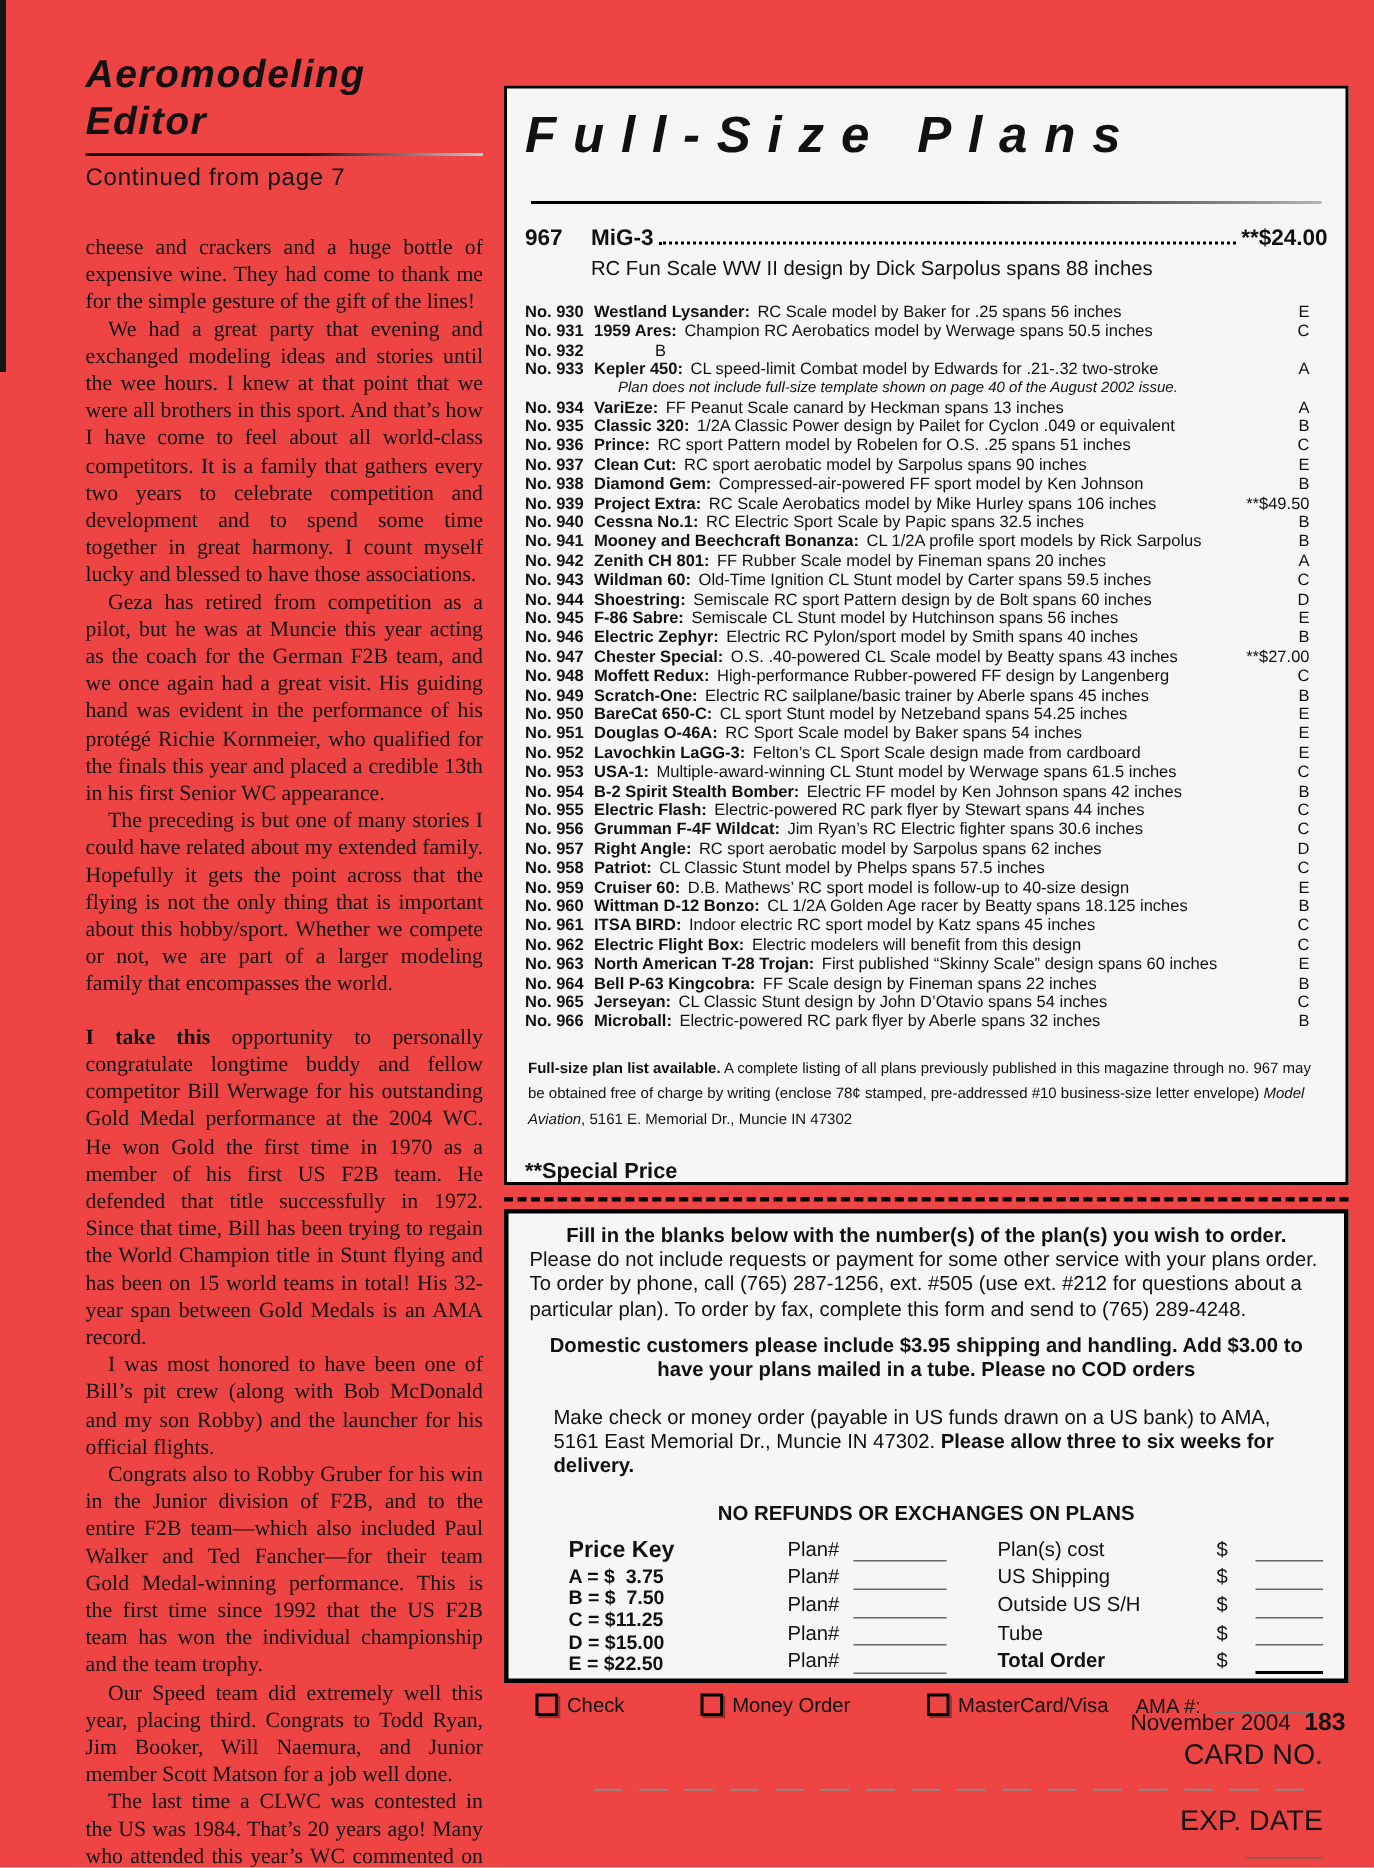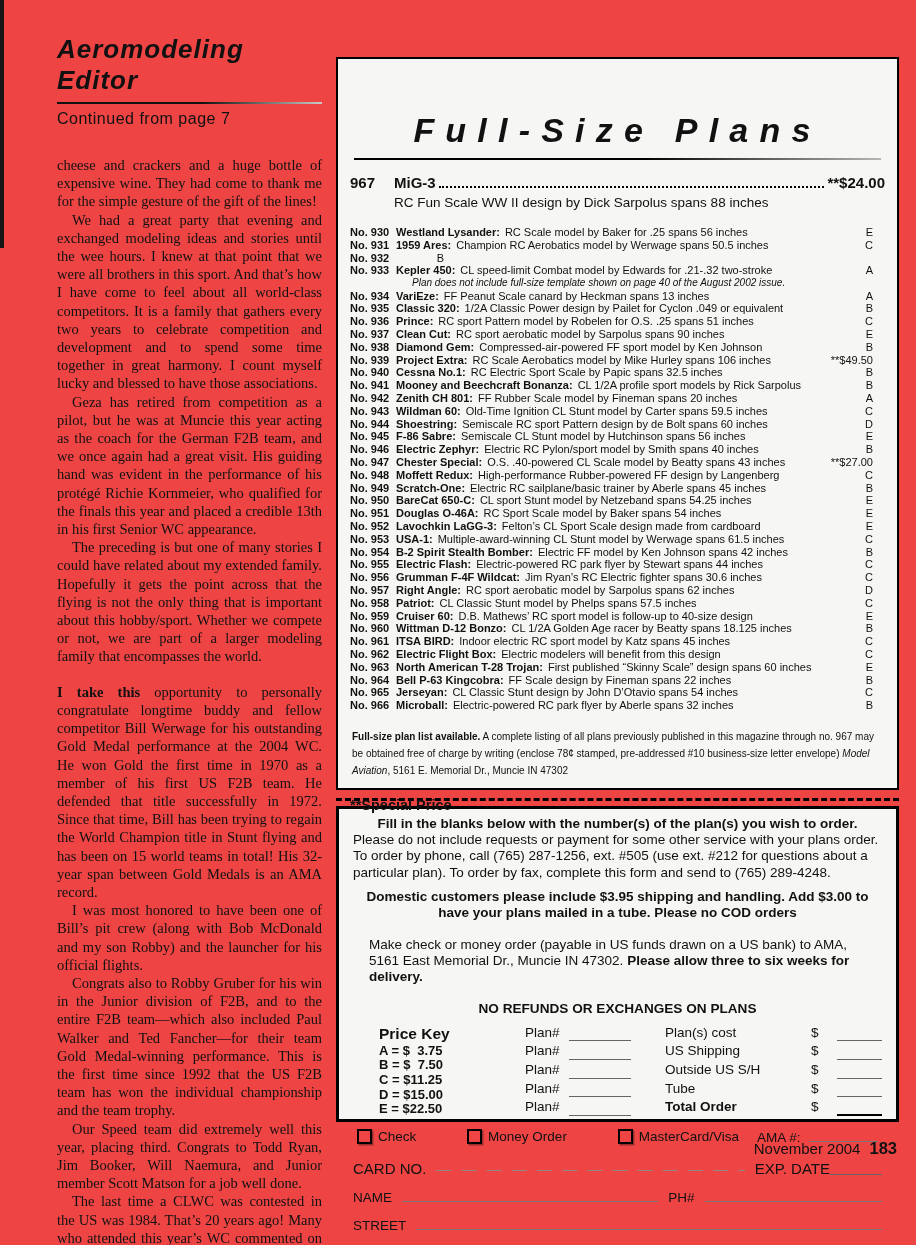--- a/index.html
+++ b/index.html
@@ -14,22 +14,22 @@
   .continued{font-size:16px;letter-spacing:.5px;}
   .article{margin-top:28px;font-family:"Liberation Serif",serif;font-size:14.5px;line-height:18.2px;
            text-align:justify;}
   .article p{margin:0;}
   .article p.indent{text-indent:15px;}
   .article p.section{margin-top:17px;}
 
   
   .right-col{position:absolute;left:336px;top:57px;width:563px;}
   .plans-box{border:2px solid #000;box-sizing:border-box;height:733px;padding:6px 12px 12px;background:#f6f6f4;}
-  .plans-title{text-align:center;font:italic bold 34px "Liberation Sans",sans-serif;
-               letter-spacing:.33em;padding:6px 0 8px;white-space:nowrap;margin-top:40px;}
+  .plans-title{font:italic bold 34px "Liberation Sans",sans-serif;
+               letter-spacing:.33em;padding:6px 0 24px;white-space:nowrap;}
   .plans-title-rule{height:2px;background:linear-gradient(to right,#000 55%,#b5b5b3);margin:0 4px;}
   .featured{display:flex;align-items:baseline;font-weight:bold;font-size:15px;margin-top:14px;}
   .f-no{width:44px;flex:none;}
   .leader{flex:1;border-bottom:2px dotted #000;margin:0 3px 3px;}
   .featured-sub{font-size:13.5px;margin:4px 0 0 44px;}
   .plan-list{margin-top:16px;}
   .plan-row{display:flex;font-size:11px;line-height:12.8px;white-space:nowrap;}
   .plan-no{width:46px;font-weight:bold;flex:none;}
   .plan-text{flex:1;overflow:hidden;}
   .plan-name{margin-right:5px;font-weight:bold;}
@@ -59,21 +59,21 @@
   .dollar{width:26px;flex:none;}
   .cost-blank{flex:1;max-width:104px;border-bottom:1px solid #666;height:13px;align-self:flex-end;margin-bottom:2px;}
   .order-row.bold-row .cost-label{font-weight:bold;}
   .order-row.bold-row .cost-blank{border-bottom:2.5px solid #000;}
   .pay-row{display:flex;align-items:center;margin-top:11px;font-size:13.5px;padding:0 4px;}
   .pay-opts{display:flex;width:382px;flex:none;justify-content:space-between;}
   .chk{display:flex;align-items:center;}
   .cbox{width:11px;height:11px;border:2px solid #000;margin-right:6px;box-shadow:1.5px 1.5px 0 rgba(0,0,0,.35);flex:none;}
   .ama{flex:1;display:flex;align-items:baseline;margin-left:18px;}
   .ama-blank{flex:1;border-bottom:1px solid #666;height:12px;margin-left:8px;}
-  .card-row{display:flex;align-items:center;margin-top:15px;font-size:15px;}
+  .card-row{display:flex;align-items:flex-end;margin-top:15px;font-size:19px;flex-direction:column;}
   .dashes{flex:1;color:#8a8a88;letter-spacing:3px;margin:0 10px;white-space:nowrap;overflow:hidden;}
   .exp-blank{width:52px;flex:none;border-bottom:1px solid #666;height:12px;}
   .field-row{display:flex;align-items:baseline;margin-top:12px;font-size:13.5px;}
   .blank{border-bottom:1px solid #777;height:12px;}
   .name-blank{flex:1.3;margin:0 10px;}
   .ph-blank{flex:.9;margin-left:10px;}
   .street-blank{flex:1;margin-left:10px;}
   .city-blank{width:188px;flex:none;margin:0 14px 0 10px;}
   .state-blank{width:40px;flex:none;margin:0 14px 0 8px;}
   .zip-blank{flex:1;margin-left:8px;}

